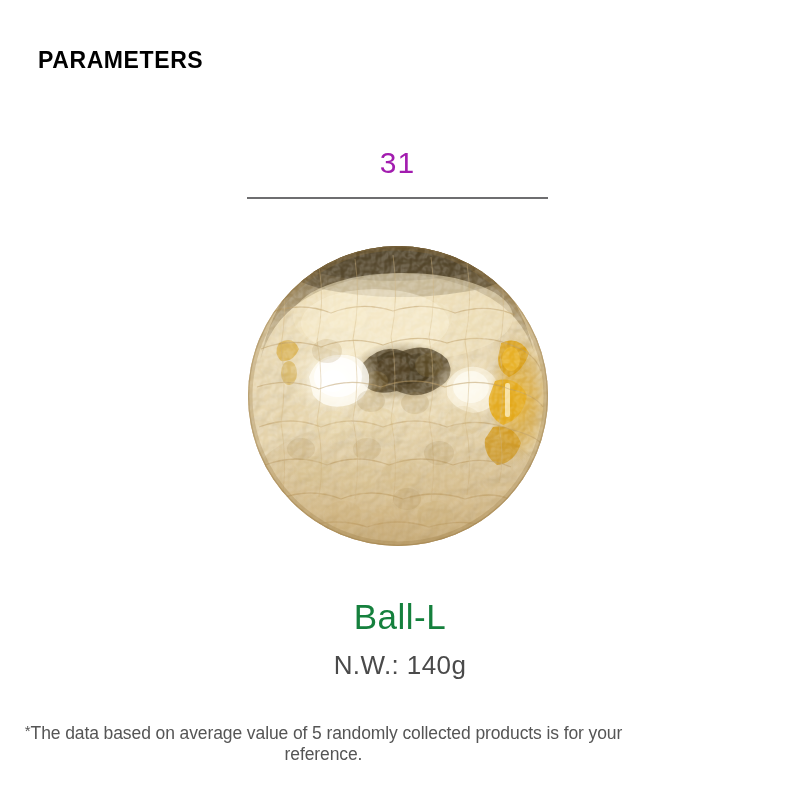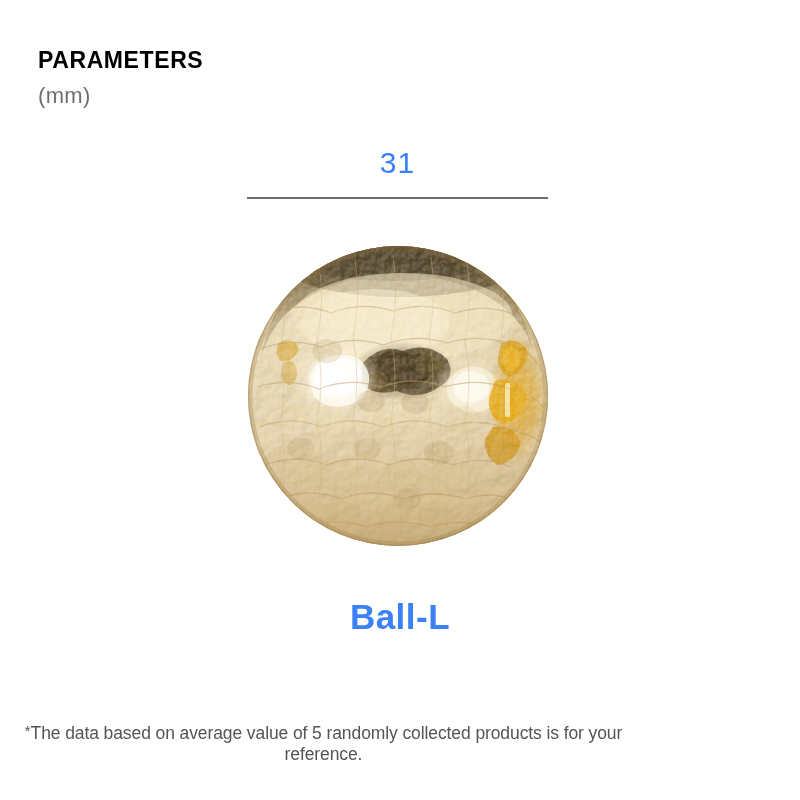--- a/index.html
+++ b/index.html
@@ -45,21 +45,21 @@
   .dimension {
     position: absolute;
     left: 247px;
     top: 148px;
     width: 301px;
     text-align: center;
   }
   .dimension-value {
     font-size: 30px;
     font-weight: 300;
-    color: #3b82f6;
+    color: #a21caf;
     letter-spacing: 1px;
     line-height: 1;
   }
   .dimension-line {
     margin-top: 19px;
     width: 301px;
     height: 2px;
     background: #6e6e70;
   }
 
@@ -80,22 +80,22 @@
   
   .caption {
     position: absolute;
     left: 0;
     top: 598px;
     width: 800px;
     text-align: center;
   }
   .caption-name {
     font-size: 35px;
-    font-weight: bold;
-    color: #3b82f6;
+    font-weight: normal;
+    color: #15803d;
     letter-spacing: 0.5px;
     line-height: 1.1;
   }
   .caption-weight {
     margin-top: 14px;
     font-size: 26px;
     font-weight: 300;
     color: #4a4a4a;
     letter-spacing: 0.4px;
     line-height: 1.1;
@@ -116,21 +116,20 @@
   .footnote-star {
     font-size: 15px;
     vertical-align: 3px;
   }
 </style>
 </head>
 <body style="background: rgb(255, 255, 255);">
 
 <div class="header">
   <div class="header-title">PARAMETERS</div>
-  <div class="header-unit">(mm)</div>
 </div>
 
 <div class="dimension">
   <div class="dimension-value">31</div>
   <div class="dimension-line"></div>
 </div>
 
 <div class="product-figure">
   <svg viewBox="0 0 310 330" xmlns="http://www.w3.org/2000/svg">
     <defs>
@@ -315,17 +314,18 @@
       <ellipse cx="155" cy="262" rx="152" ry="76" fill="url(#bottomFall)"></ellipse>
 
       <circle cx="155" cy="165" r="149" fill="none" stroke="#9b7a3f" stroke-width="7" opacity="0.28"></circle>
       <circle cx="155" cy="165" r="150" fill="none" stroke="#8d6e37" stroke-width="2.5" opacity="0.32"></circle>
     </g>
   </svg>
 </div>
 
 <div class="caption">
   <div class="caption-name">Ball-L</div>
+  <div class="caption-weight">N.W.: 140g</div>
 </div>
 
 <div class="footnote">
   <span class="footnote-star">*</span><span>The data based on average value of 5 randomly collected products is for your reference.</span>
 </div>
 
 </body></html>

